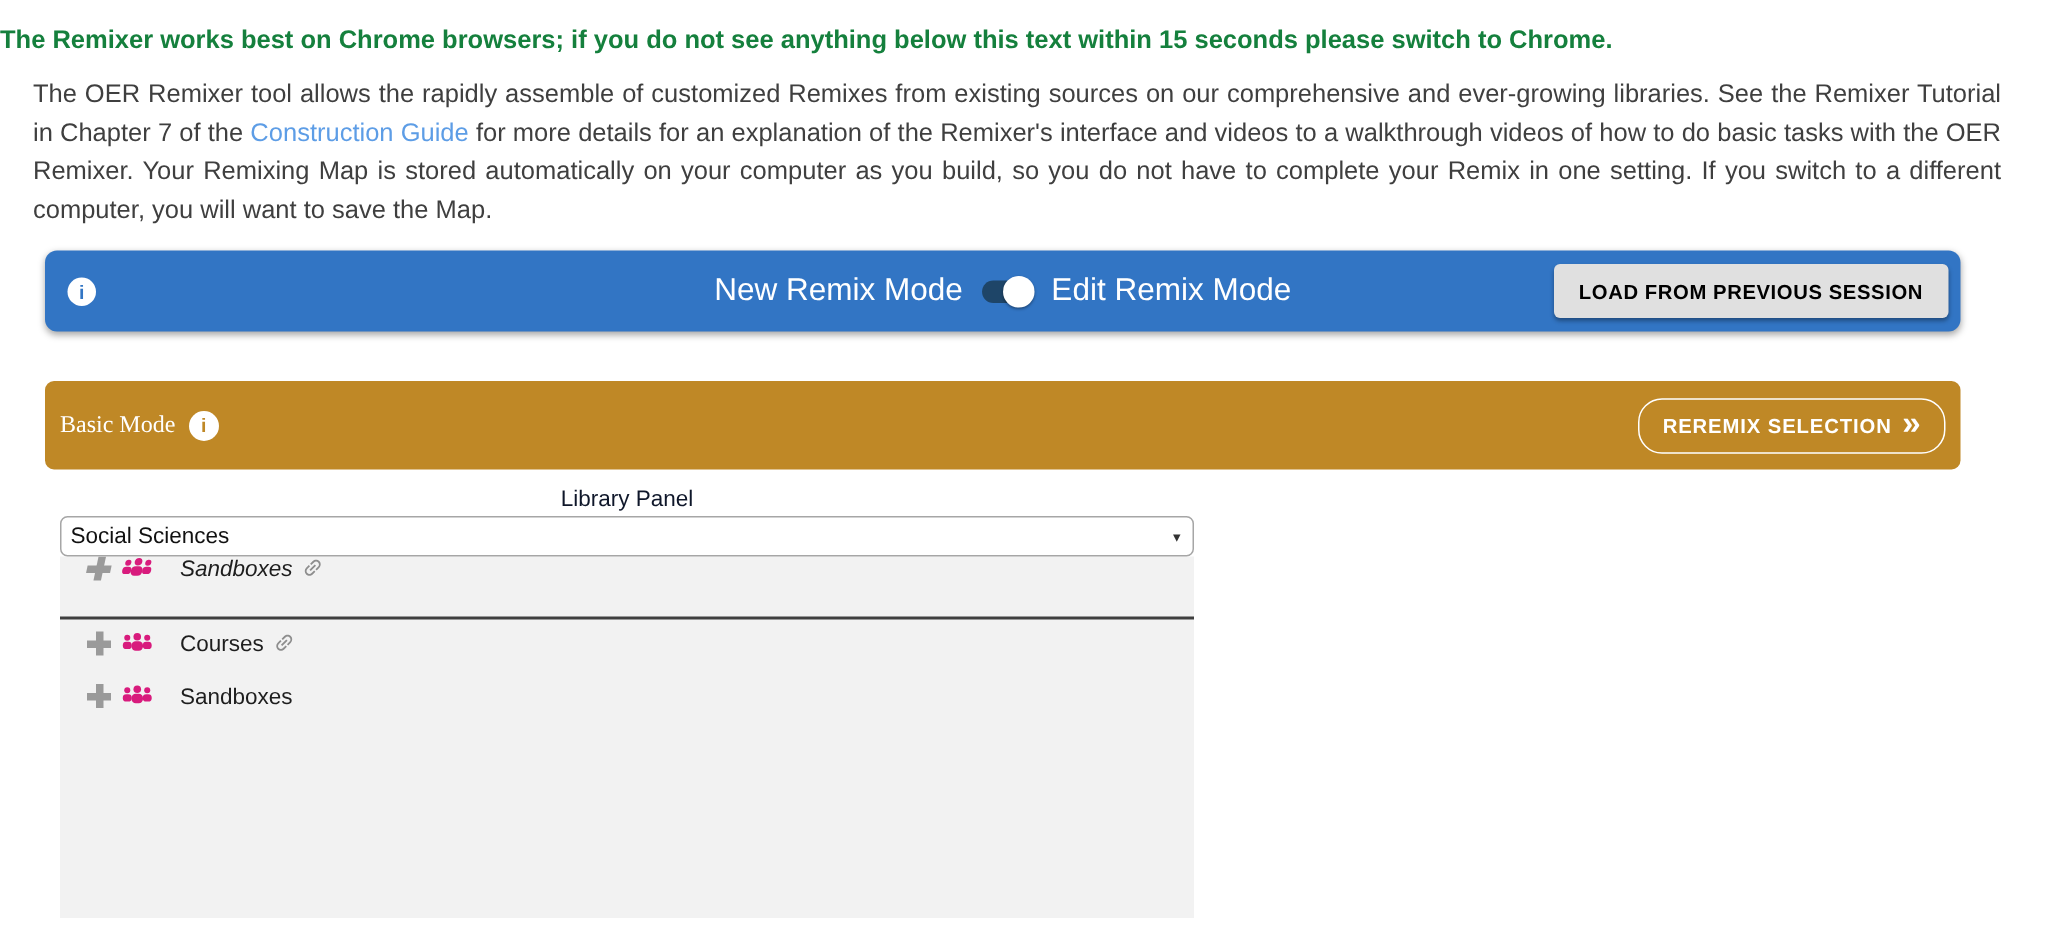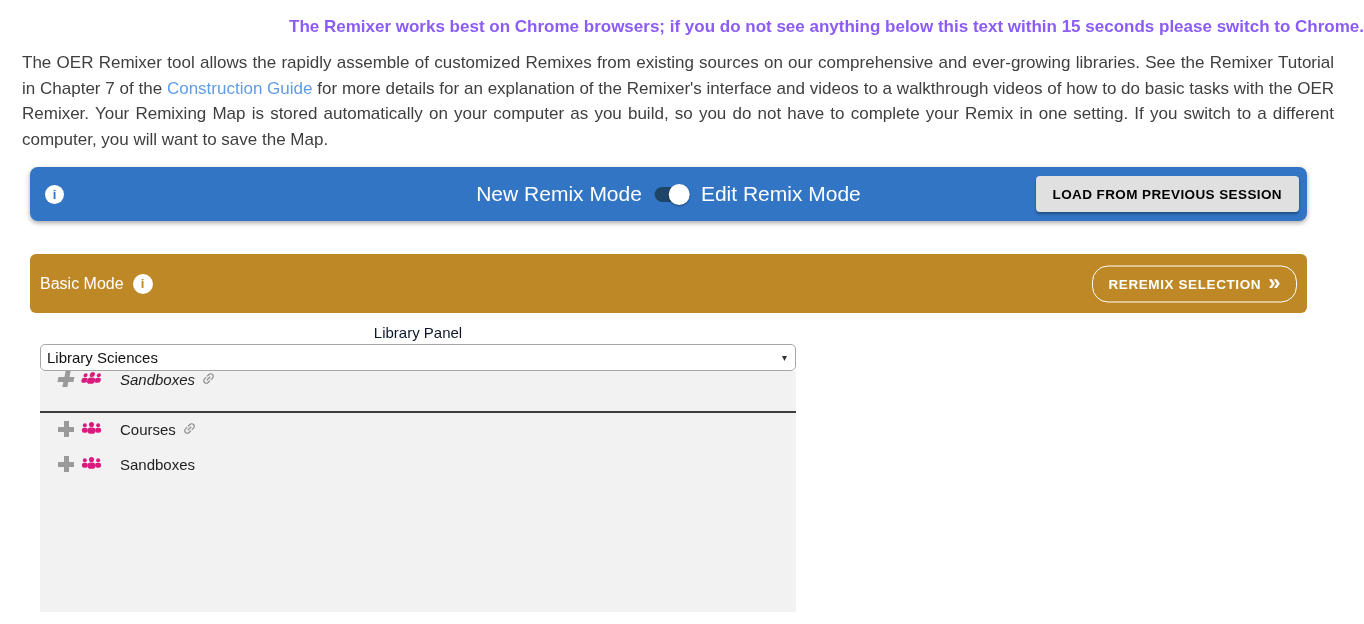--- a/index.html
+++ b/index.html
@@ -9,21 +9,21 @@
     --pink:#d81b7d;
     --toggle-track:#1e4568;
     --icon-gray:#9a9a9a;
     --panel-bg:#f2f2f2;
   }
   *{box-sizing:border-box;margin:0;padding:0;}
   html,body{width:1364px;height:624px;overflow:hidden;background:#fff;
     font-family:"Liberation Sans",sans-serif;color:#222;}
 
   
-  .banner{padding-top:17px;text-align:right;font-size:17px;font-weight:bold;color:#8b5cf6;}
+  .banner{padding-top:17px;text-align:left;font-size:17px;font-weight:bold;color:#15803d;}
 
   
   .intro{margin:13px 30px 0 22px;font-size:17px;line-height:25.5px;color:#3f3f3f;text-align:justify;}
   .intro a{color:var(--link-blue);text-decoration:none;cursor:pointer;}
 
   
   .mode-bar{position:relative;margin:15px 57px 0 30px;height:54px;border-radius:8px;
     background:var(--accent-blue);box-shadow:0 2px 5px rgba(0,0,0,.35);
     display:flex;align-items:center;}
   .info-badge{width:19px;height:19px;border-radius:50%;background:#fff;
@@ -37,21 +37,21 @@
   .toggle .knob{position:absolute;right:-2px;top:-3px;width:21px;height:21px;
     border-radius:50%;background:#fff;box-shadow:0 1px 2px rgba(0,0,0,.4);}
   .load-btn{position:absolute;right:8px;top:50%;transform:translateY(-50%);
     height:36px;padding:0 17px;background:#e0e0e0;border:none;border-radius:4px;
     font-family:inherit;font-size:13.5px;font-weight:bold;letter-spacing:.4px;color:#000000;
     box-shadow:0 2px 3px rgba(0,0,0,.35);cursor:pointer;}
 
   
   .basic-bar{position:relative;margin:33px 57px 0 30px;height:59px;border-radius:6px;
     background:var(--accent-gold);display:flex;align-items:center;}
-  .basic-title{margin-left:10px;color:#fff;font-size:16px;}
+  .basic-title{margin-left:10px;color:#fff;font-size:16px;font-family:Liberation Serif, serif;}
   .basic-bar .info-badge{margin-left:9px;color:var(--accent-gold);width:20px;height:20px;}
   .reremix-btn{position:absolute;right:10px;top:50%;transform:translateY(-50%);
     height:37px;padding:0 15px;background:transparent;border:1px solid #fff;border-radius:16px;
     color:#fff;font-family:inherit;font-size:13.5px;font-weight:bold;letter-spacing:.6px;
     display:flex;align-items:center;cursor:pointer;}
   .chevrons{font-size:22px;font-weight:bold;margin-left:7px;line-height:0;position:relative;top:-1px;}
 
   
   .panel-wrap{margin-left:40px;width:756px;}
   .panel-title{margin-top:11px;text-align:center;font-size:15px;color:#0f172a;}
@@ -96,21 +96,21 @@
   <span class="info-badge">i</span>
   <button class="reremix-btn">
     <span>REREMIX SELECTION</span>
     <span class="chevrons">»</span>
   </button>
 </div>
 
 <div class="panel-wrap">
   <div class="panel-title">Library Panel</div>
   <div class="lib-select">
-    <span>Library Sciences</span>
+    <span>Social Sciences</span>
     <span class="caret">▾</span>
   </div>
   <div class="panel-body">
   <div class="lp-row italic">
     <span class="plus-icon"></span>
     <svg class="users-icon" viewBox="0 0 24 16" aria-hidden="true">
       <circle cx="4.4" cy="4.2" r="2.3"></circle>
           <rect x="1" y="7.2" width="6.8" height="5.6" rx="2.6"></rect>
       <circle cx="19.6" cy="4.2" r="2.3"></circle>
           <rect x="16.2" y="7.2" width="6.8" height="5.6" rx="2.6"></rect>

